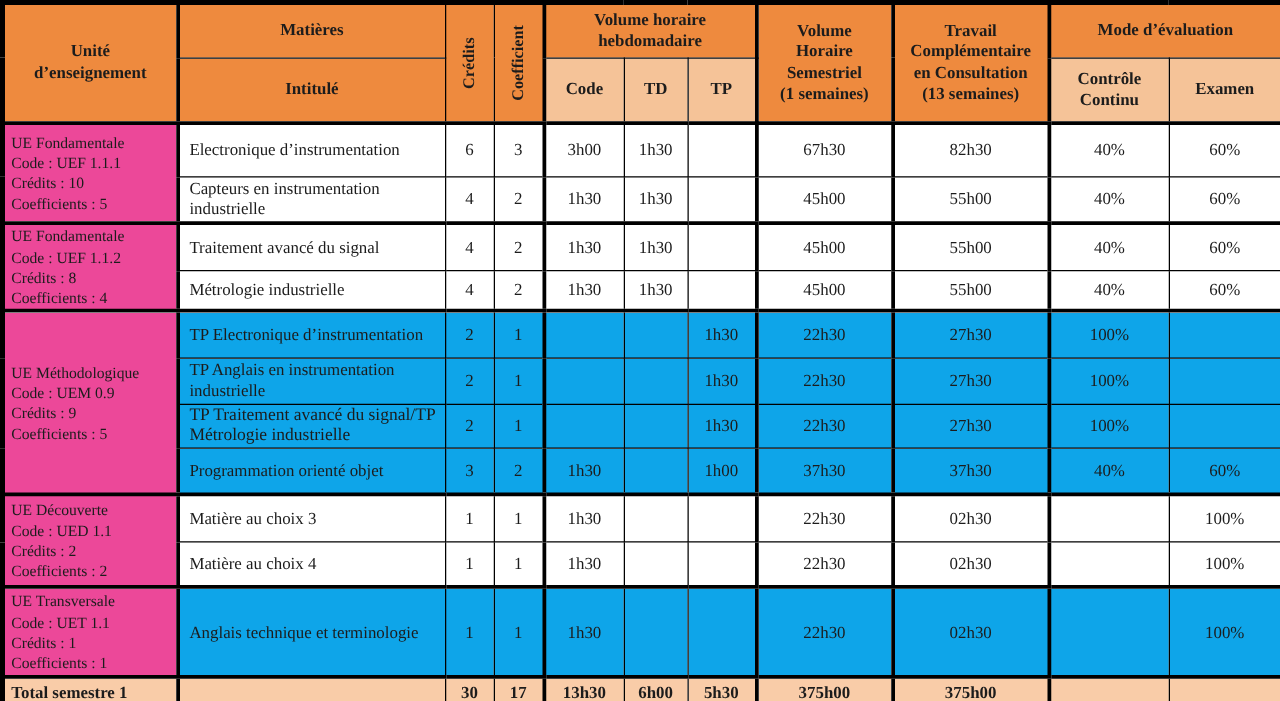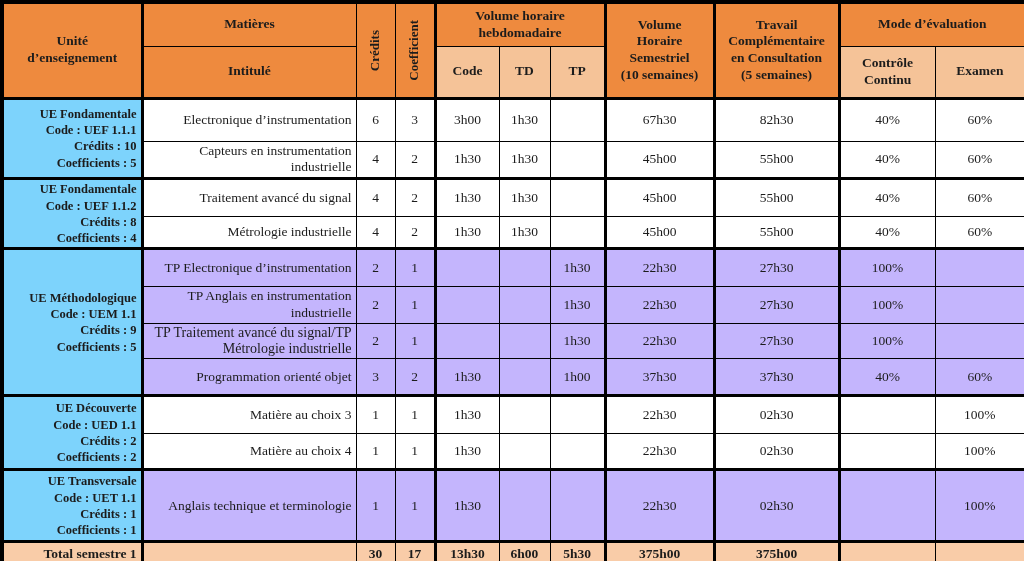--- a/index.html
+++ b/index.html
@@ -16,35 +16,34 @@
   th, td {
     border: 1px solid #000;
     padding: 1px 4px;
     text-align: center;
     vertical-align: middle;
     overflow: hidden;
     font-size: 13.5px;
     line-height: 1.25;
   }
   th { font-weight: bold; white-space: pre-line; }
-  .left { text-align: right; padding-left: 8px; }
+  .left { text-align: left; padding-left: 8px; }
   .orange { background: #EE8A3E; }
   .peach  { background: #F5C398; }
-  .blue   { background: #c4b5fd; }
+  .blue   { background: #0ea5e9; }
   .tot    { background: #F9CCA8; font-weight: bold; }
   .ue {
-    background: #7dd3fc;
-    text-align: right;
+    background: #ec4899;
+    text-align: left;
     font-size: 12.5px;
     white-space: pre-line;
     line-height: 1.3;
     padding-left: 5px;
     border-bottom: 3px solid #000;
     vertical-align: middle;
-    font-weight: bold;
   }
   .bl3 { border-left: 3px solid #000; }
   .hb3 { border-bottom: 3px solid #000; }
   tr.secend td { border-bottom: 3px solid #000; }
   tr.hr2 th { border-bottom: 3px solid #000; }
   .vert div {
     writing-mode: vertical-rl;
     transform: rotate(180deg);
     margin: 0 auto;
     white-space: nowrap;
@@ -76,25 +75,25 @@
     <th class="orange hb3" rowspan="2">Unité
 d’enseignement</th>
     <th class="orange bl3">Matières</th>
     <th class="orange vert hb3" rowspan="2"><div>Crédits</div></th>
     <th class="orange vert hb3" rowspan="2"><div>Coefficient</div></th>
     <th class="orange bl3" colspan="3">Volume horaire
 hebdomadaire</th>
     <th class="orange bl3 hb3" rowspan="2">Volume
 Horaire
 Semestriel
-(10 semaines)</th>
+(1 semaines)</th>
     <th class="orange bl3 hb3" rowspan="2">Travail
 Complémentaire
 en Consultation
-(5 semaines)</th>
+(13 semaines)</th>
     <th class="orange bl3" colspan="2">Mode d’évaluation</th>
   </tr>
   <tr class="hr2" style="height:52px">
     <th class="orange bl3">Intitulé</th>
     <th class="peach bl3">Code</th>
     <th class="peach">TD</th>
     <th class="peach">TP</th>
     <th class="peach bl3">Contrôle
 Continu</th>
     <th class="peach">Examen</th>
@@ -153,21 +152,21 @@
     <td>1h30</td>
     <td></td>
     <td class="bl3">45h00</td>
     <td class="bl3">55h00</td>
     <td class="bl3">40%</td>
     <td>60%</td>
   </tr>
 
   <tr style="height:38px">
     <td class="ue" rowspan="4">UE Méthodologique
-Code : UEM 1.1
+Code : UEM 0.9
 Crédits : 9
 Coefficients : 5</td>
     <td class="left bl3 blue">TP Electronique d’instrumentation</td>
     <td class="blue">2</td>
     <td class="blue">1</td>
     <td class="bl3 blue"></td>
     <td class="blue"></td>
     <td class="blue">1h30</td>
     <td class="bl3 blue">22h30</td>
     <td class="bl3 blue">27h30</td>

